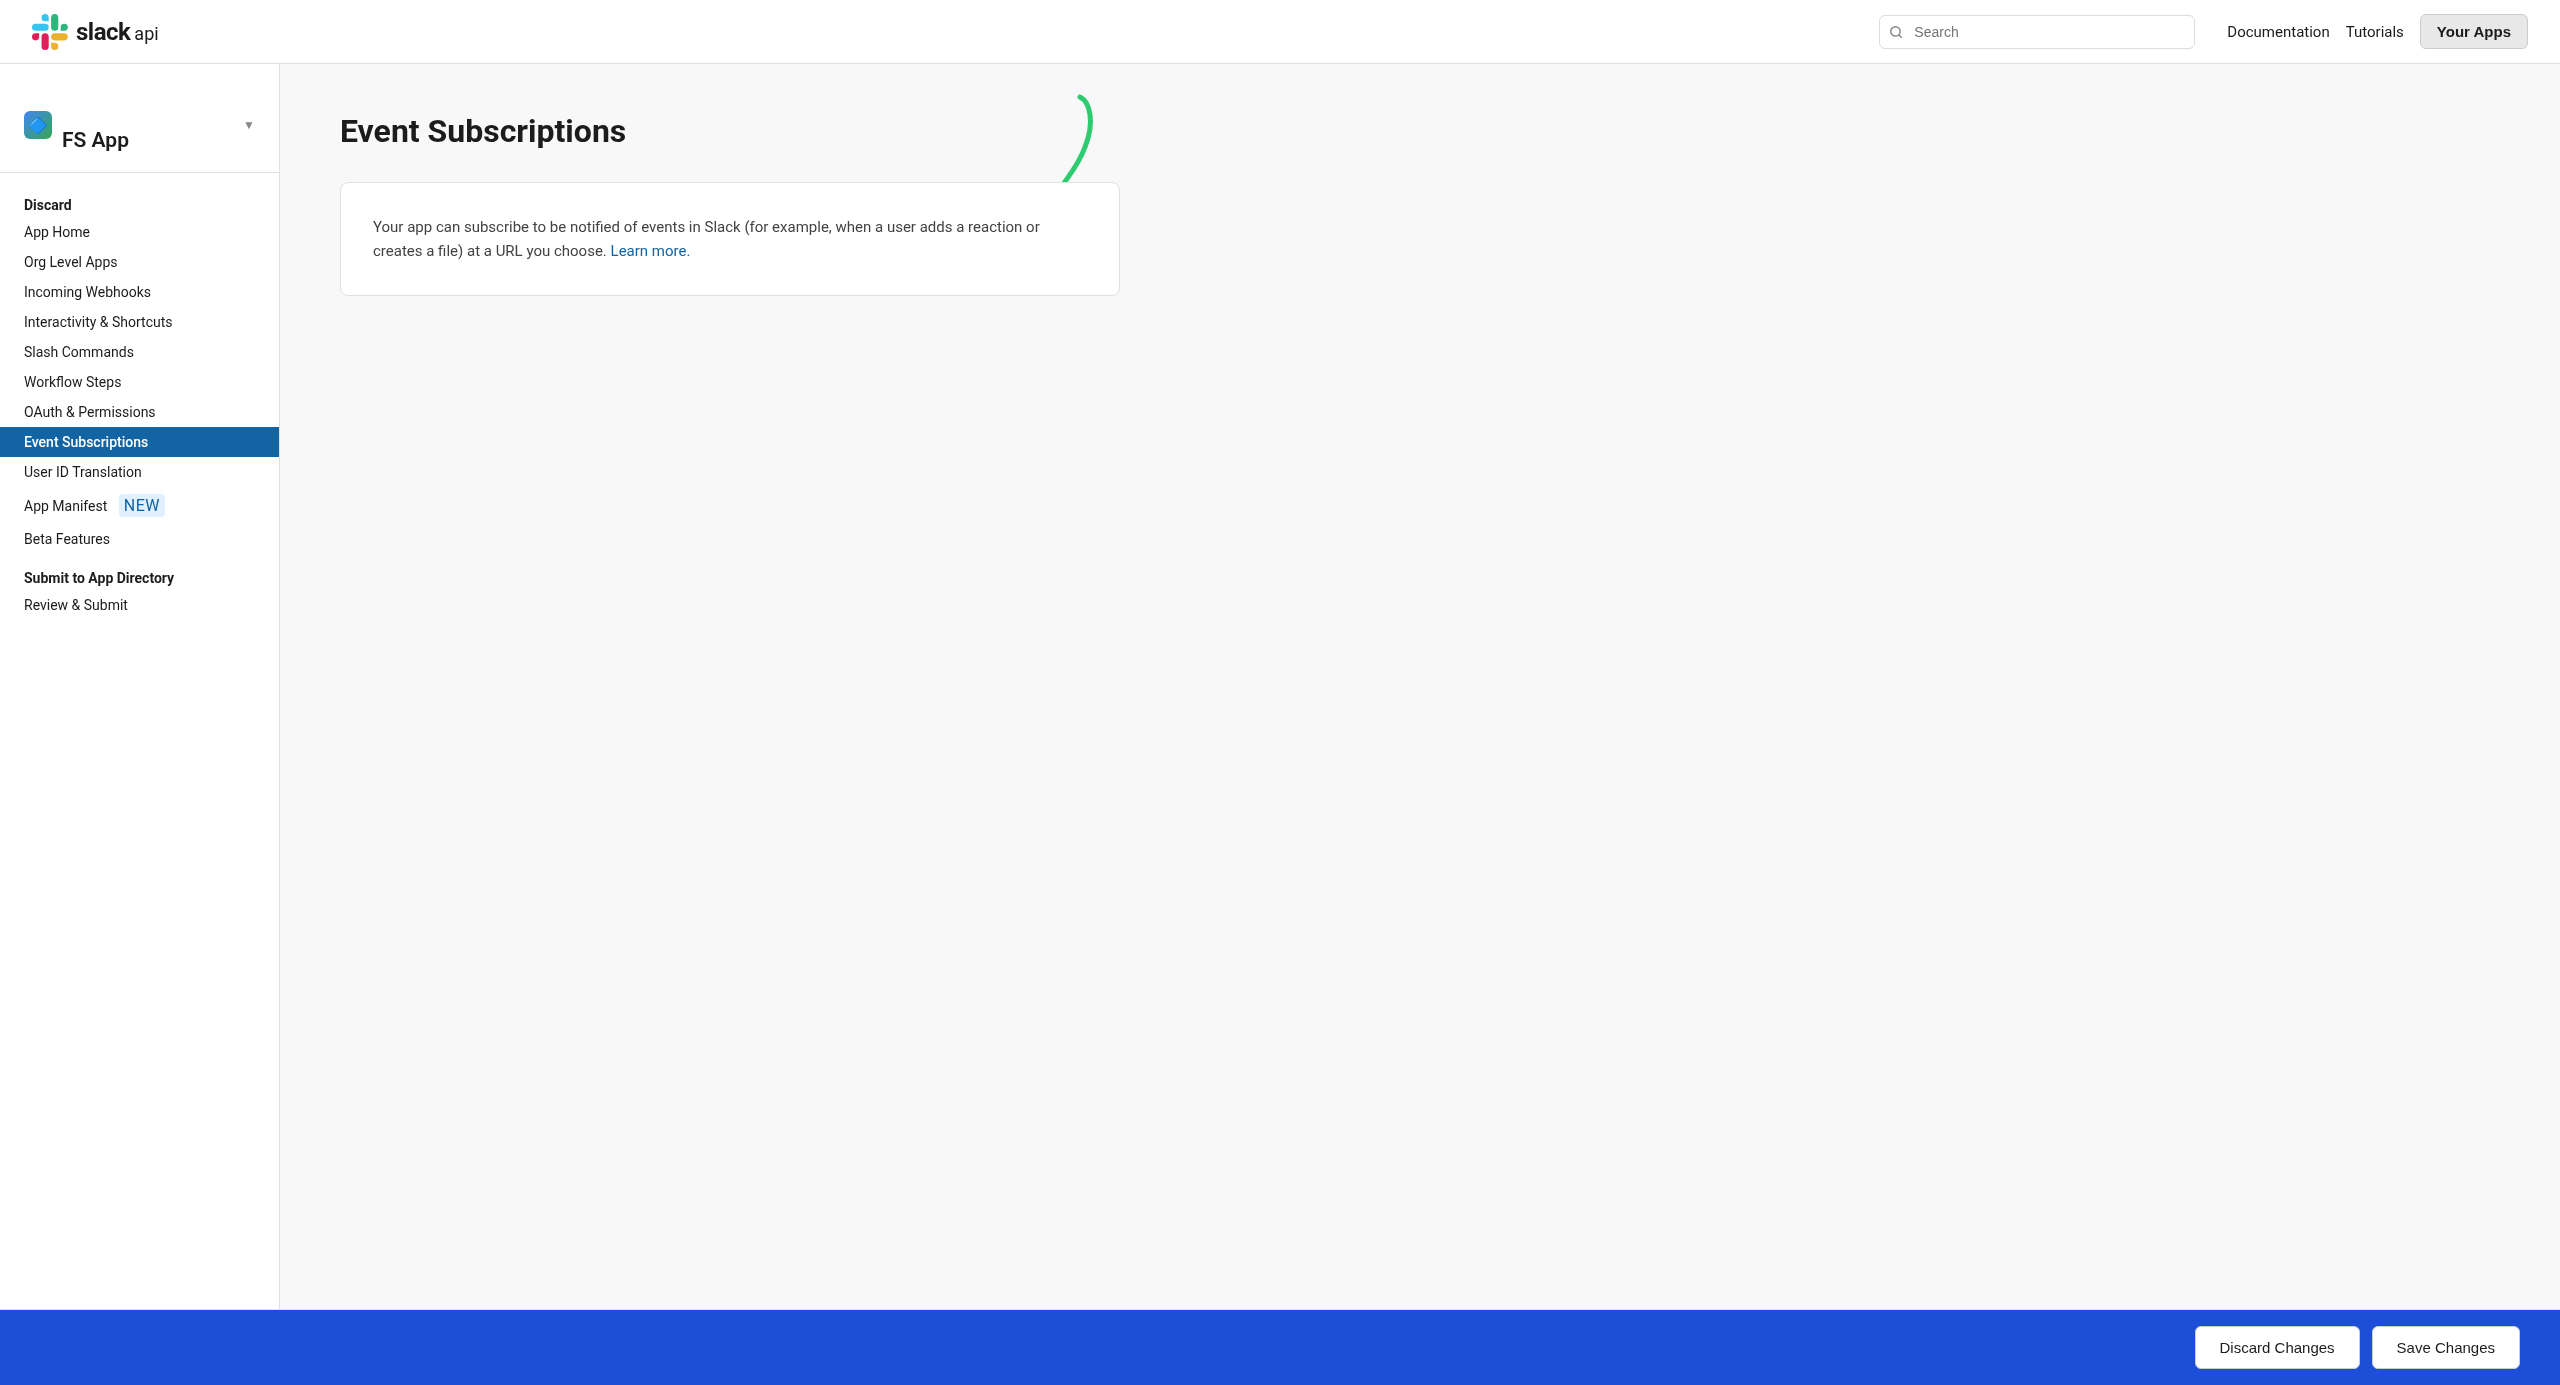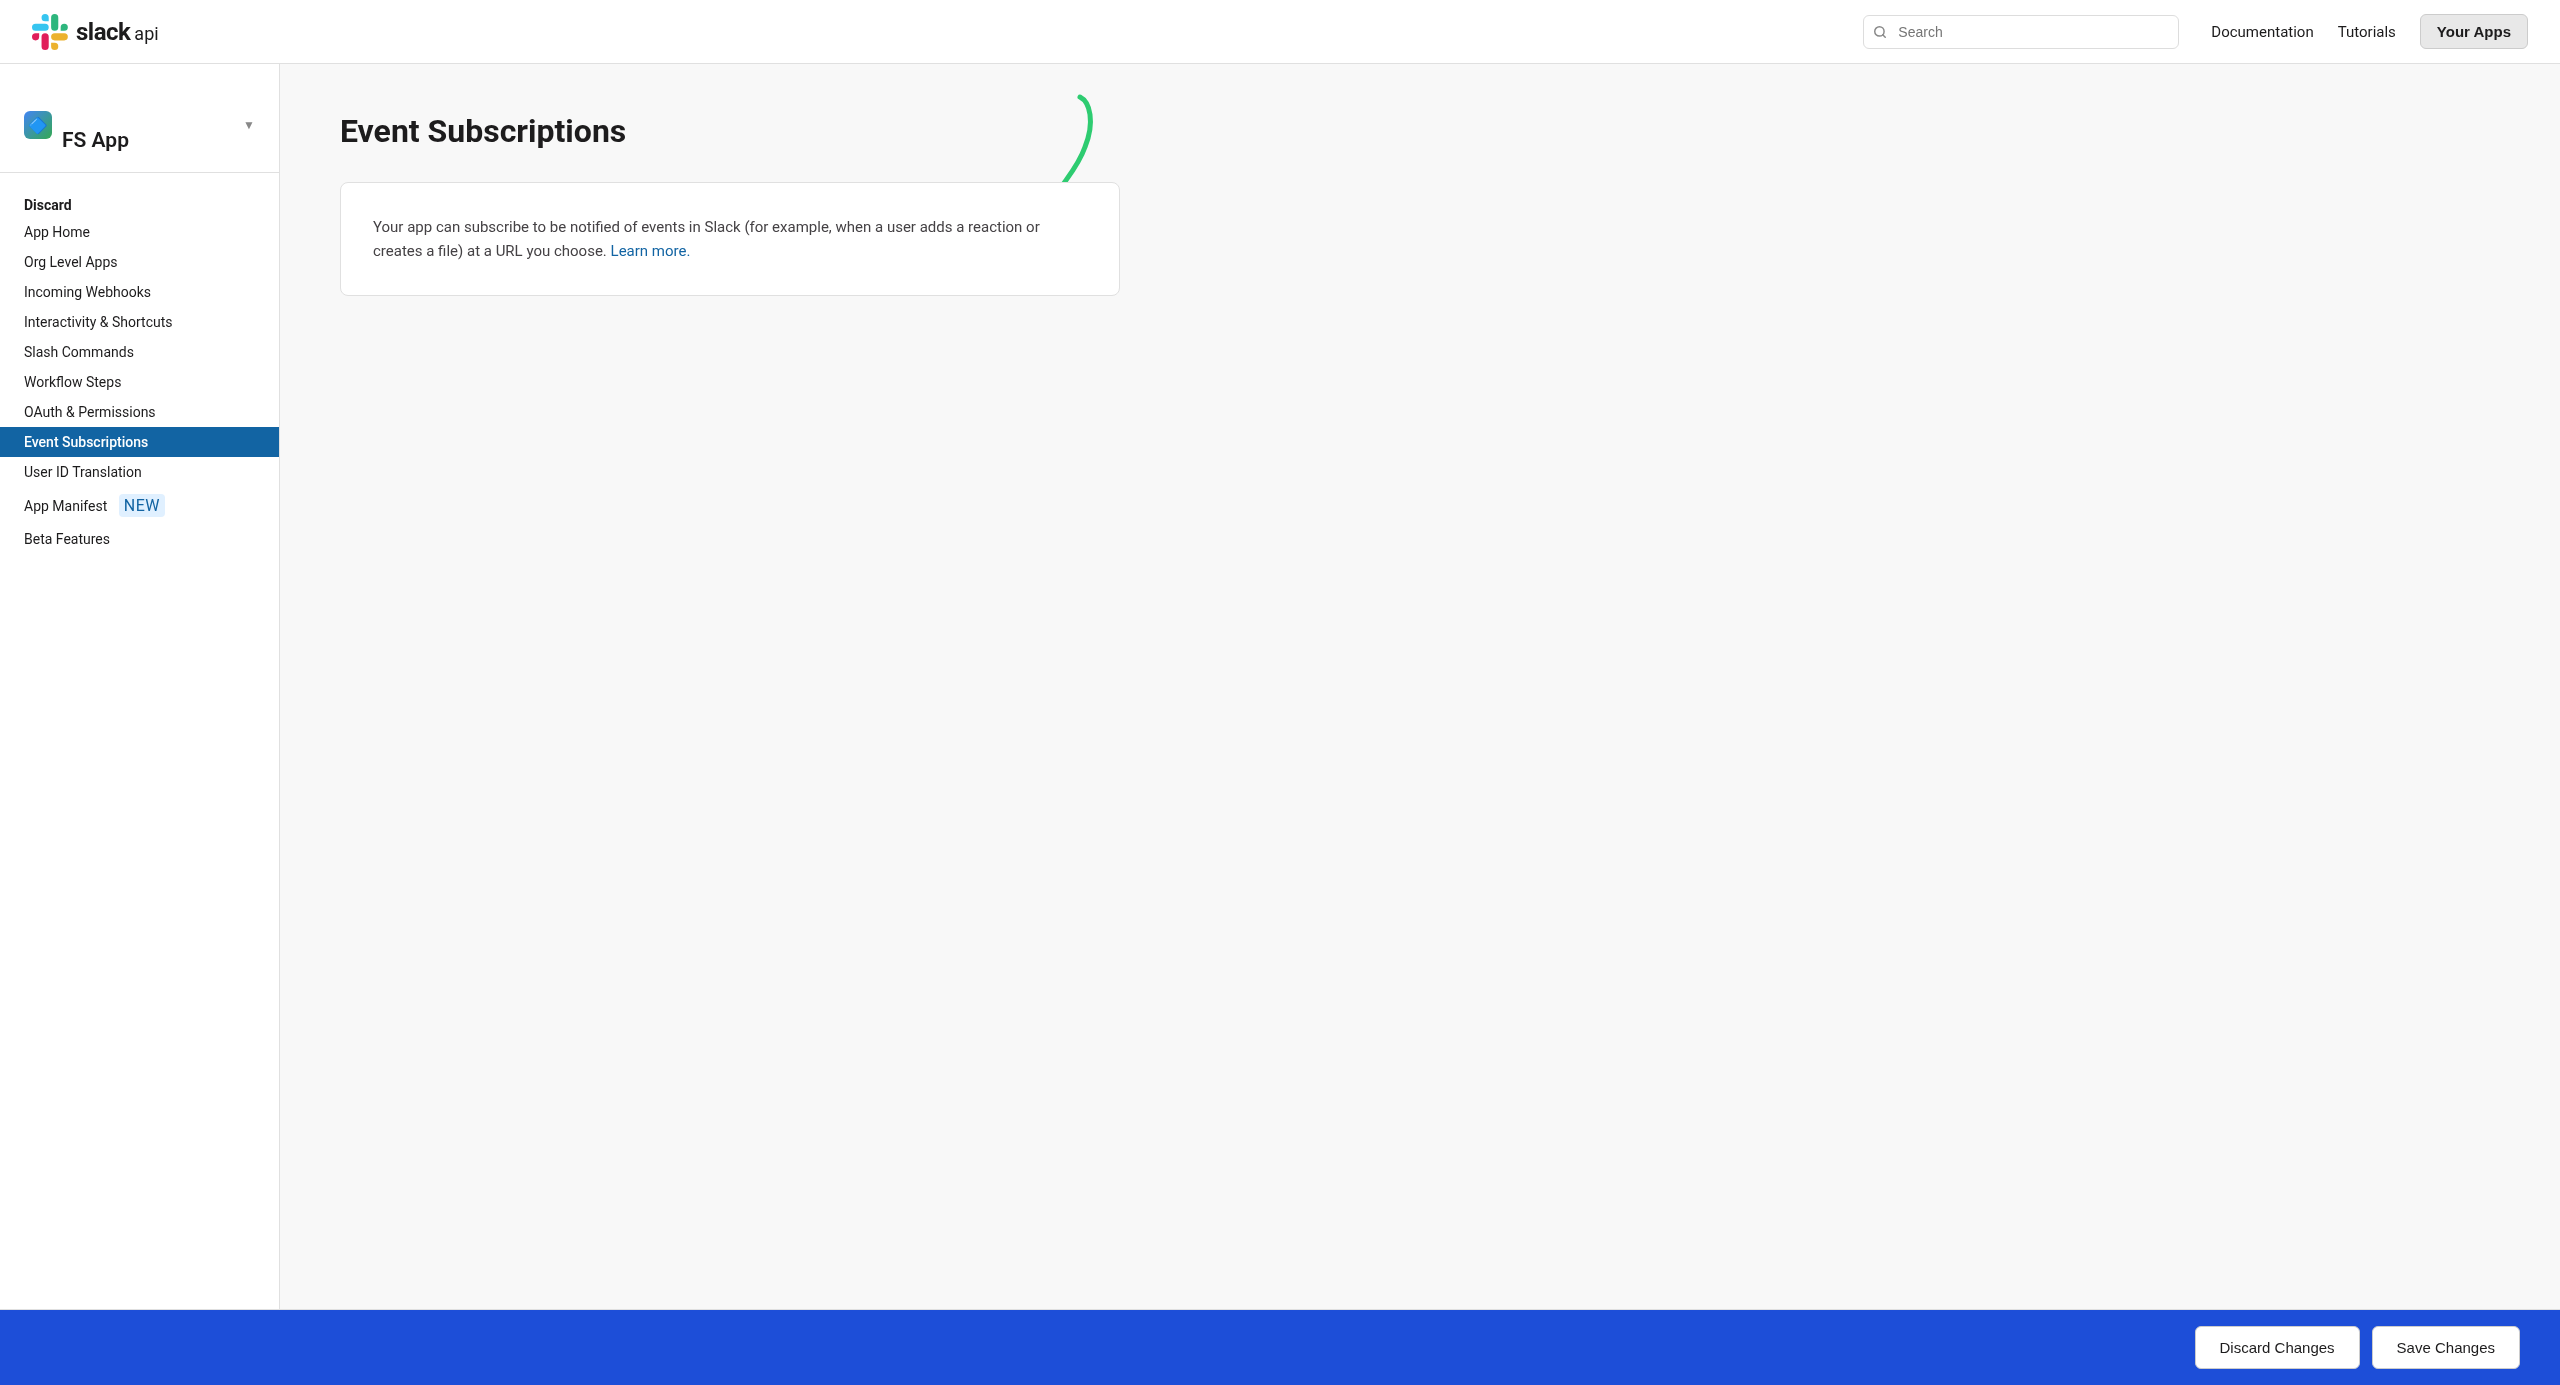--- a/index.html
+++ b/index.html
@@ -66,21 +66,21 @@
       border-radius: 6px;
       font-size: 14px;
       width: 316px;
       background: #fff;
       color: #1d1c1d;
       outline: none;
     }
     .header-nav {
       display: flex;
       align-items: center;
-      gap: 24px;
+      gap: 16px;
     }
     .nav-link {
       font-size: 15px;
       color: #1d1c1d;
       text-decoration: none;
       font-weight: 400;
     }
     .your-apps-btn {
       padding: 8px 16px;
       background: #e8e8e8;
@@ -359,20 +359,24 @@
       <a class="sidebar-item">OAuth &amp; Permissions</a>
       <a class="sidebar-item active">Event Subscriptions</a>
       <a class="sidebar-item">User ID Translation</a>
       <a class="sidebar-item">
         <span>App Manifest</span>
         <span class="badge-new">NEW</span>
       </a>
       <a class="sidebar-item">Beta Features</a>
     </div>
 
+    <div class="sidebar-section">
+      <div class="sidebar-section-title">Submit to App Directory</div>
+      <a class="sidebar-item">Review &amp; Submit</a>
+    </div>
 
   </aside>
 
   <main class="main-content">
     <h1 class="page-title">Event Subscriptions</h1>
 
     <div style="position: relative;">
 
       <svg style="position: absolute; top: -90px; right: 20px; width: 90px; height: 110px; overflow: visible;" viewBox="0 0 90 110">
         <path d="M70 5 C80 10, 85 30, 75 55 C68 75, 55 88, 48 100" fill="none" stroke="#2ecc71" stroke-width="5" stroke-linecap="round"></path>

